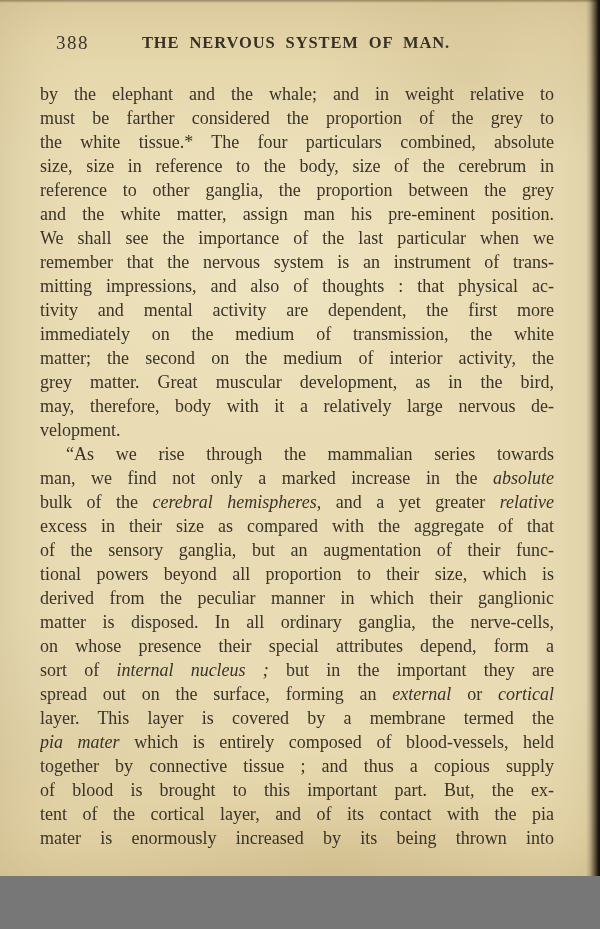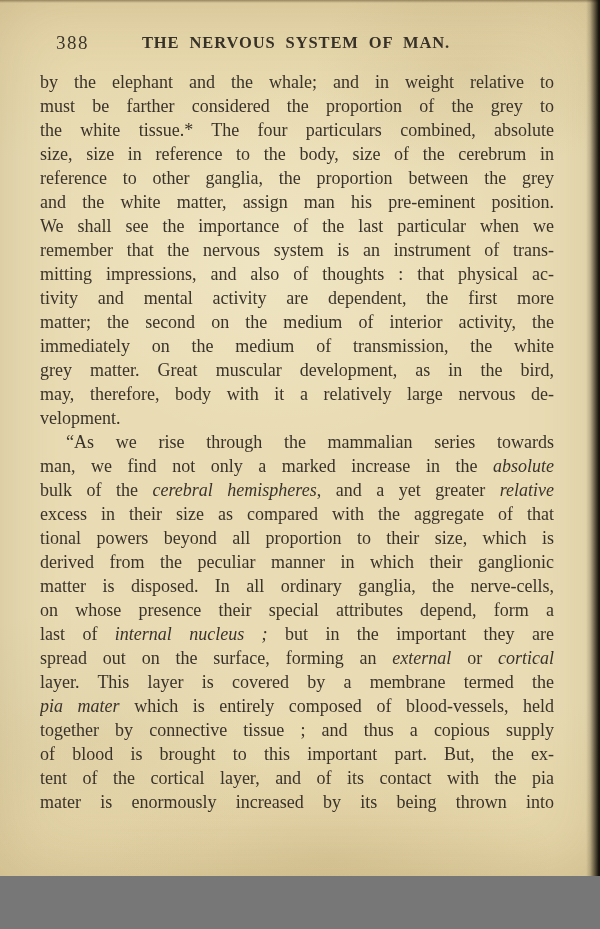--- a/index.html
+++ b/index.html
@@ -48,21 +48,21 @@
     letter-spacing: 0.9px;
     word-spacing: 5px;
     padding-top: 2px;
     color: #383127;
   }
 
   .body-text {
     position: absolute;
     left: 40px;
     right: 46px;
-    top: 70px;
+    top: 82px;
     font-size: 18px;
     line-height: 24px;
     color: #3a332a;
   }
   .line {
     text-align: justify;
     text-align-last: justify;
     height: 24px;
     overflow: hidden;
   }
@@ -97,36 +97,37 @@
         <div class="line"><span>by the elephant and the whale; and in weight relative to</span></div>
         <div class="line"><span>must be farther considered the proportion of the grey to</span></div>
         <div class="line"><span>the white tissue.*  The four particulars combined, absolute</span></div>
         <div class="line"><span>size, size in reference to the body, size of the cerebrum in</span></div>
         <div class="line"><span>reference to other ganglia, the proportion between the grey</span></div>
         <div class="line"><span>and the white matter, assign man his pre-eminent position.</span></div>
         <div class="line"><span>We shall see the importance of the last particular when we</span></div>
         <div class="line"><span>remember that the nervous system is an instrument of trans-</span></div>
         <div class="line"><span>mitting impressions, and also of thoughts : that physical ac-</span></div>
         <div class="line"><span>tivity and mental activity are dependent, the first more</span></div>
+        <div class="line"><span>immediately on the medium of transmission, the white</span></div>
         <div class="line"><span>matter; the second on the medium of interior activity, the</span></div>
-        <div class="line"><span>immediately on the medium of transmission, the white</span></div>
         <div class="line"><span>grey matter.  Great muscular development, as in the bird,</span></div>
         <div class="line"><span>may, therefore, body with it a relatively large nervous de-</span></div>
         <div class="line last"><span>velopment.</span></div>
       </div>
       <div class="paragraph">
         <div class="line indent"><span>“As we rise through the mammalian series towards</span></div>
         <div class="line"><span>man, we find not only a marked increase in the </span><span class="it">absolute</span></div>
         <div class="line"><span>bulk of the </span><span class="it">cerebral hemispheres</span><span>, and a yet greater </span><span class="it">relative</span></div>
         <div class="line"><span>excess in their size as compared with the aggregate of that</span></div>
+        <div class="line"><span>of the sensory ganglia, but an augmentation of their func-</span></div>
         <div class="line"><span>tional powers beyond all proportion to their size, which is</span></div>
         <div class="line"><span>derived from the peculiar manner in which their ganglionic</span></div>
         <div class="line"><span>matter is disposed.  In all ordinary ganglia, the nerve-cells,</span></div>
         <div class="line"><span>on whose presence their special attributes depend, form a</span></div>
-        <div class="line"><span>last of </span><span class="it">internal nucleus ;</span><span> but in the important they are</span></div>
+        <div class="line"><span>sort of </span><span class="it">internal nucleus ;</span><span> but in the important they are</span></div>
         <div class="line"><span>spread out on the surface, forming an </span><span class="it">external</span><span> or </span><span class="it">cortical</span></div>
         <div class="line"><span>layer.  This layer is covered by a membrane termed the</span></div>
         <div class="line"><span class="it">pia mater</span><span> which is entirely composed of blood-vessels, held</span></div>
         <div class="line"><span>together by connective tissue ; and thus a copious supply</span></div>
         <div class="line"><span>of blood is brought to this important part.  But, the ex-</span></div>
         <div class="line"><span>tent of the cortical layer, and of its contact with the pia</span></div>
         <div class="line"><span>mater is enormously increased by its being thrown into</span></div>
       </div>
     </div>
 

